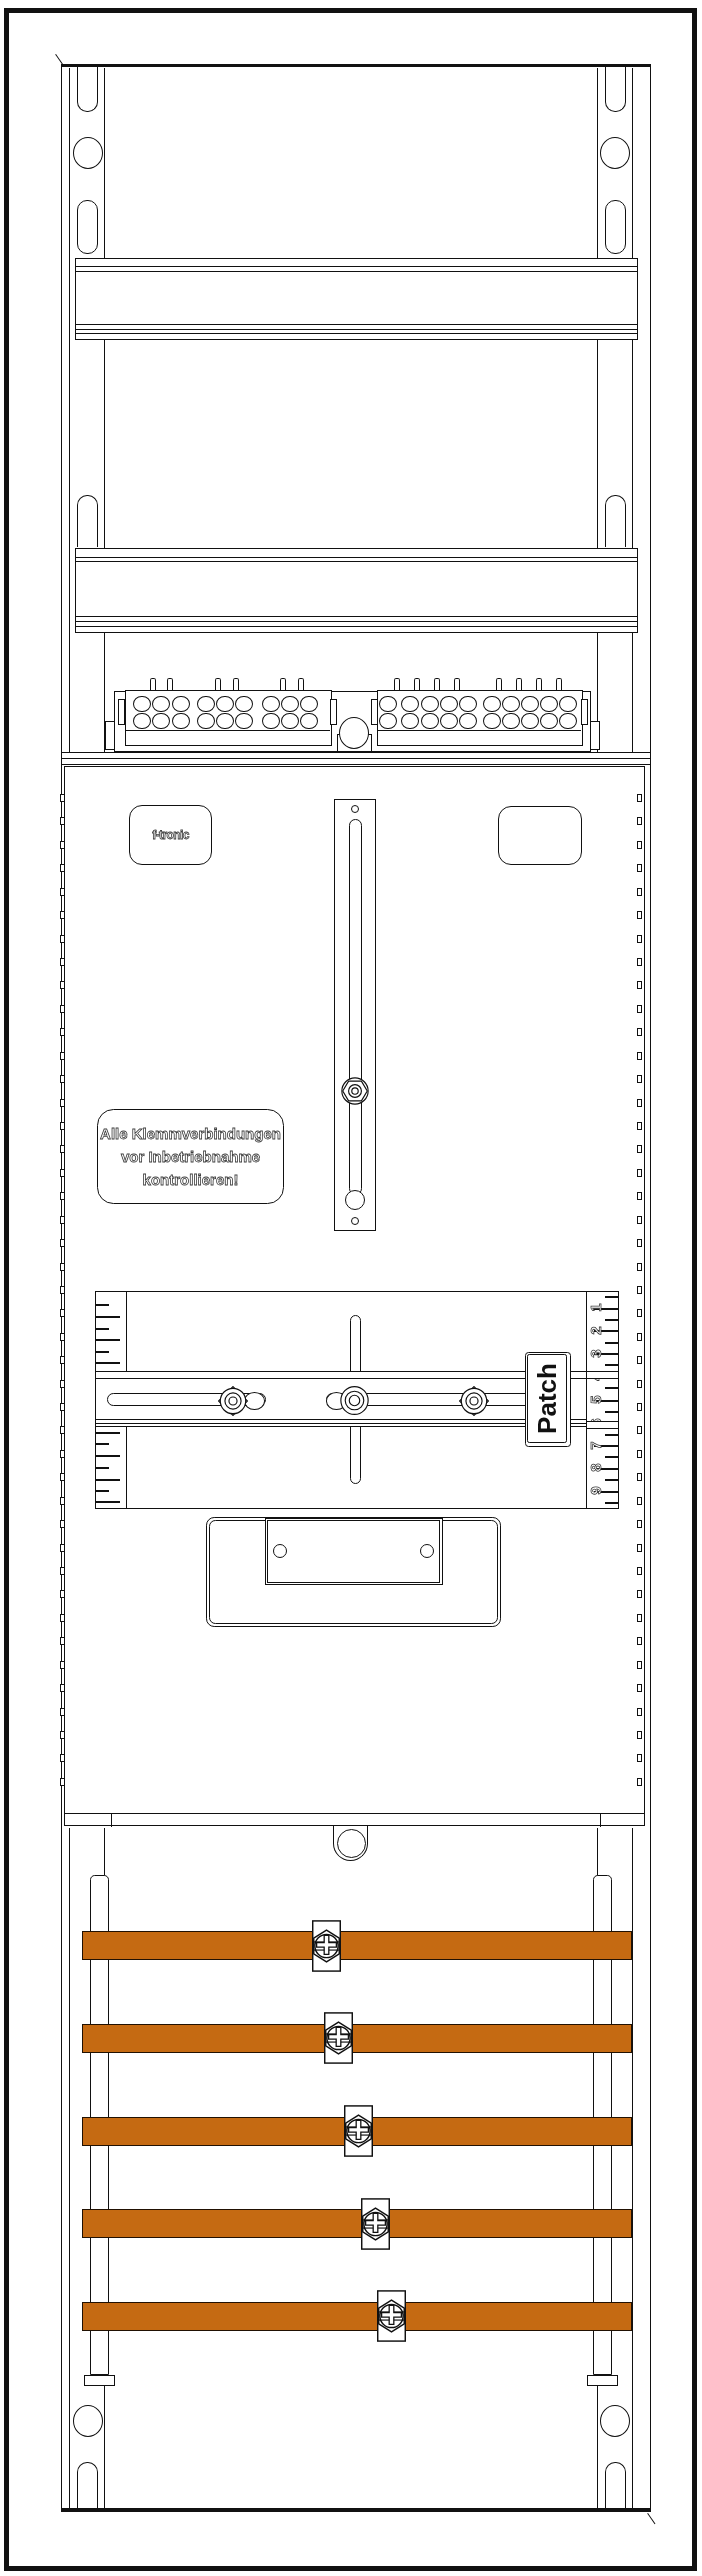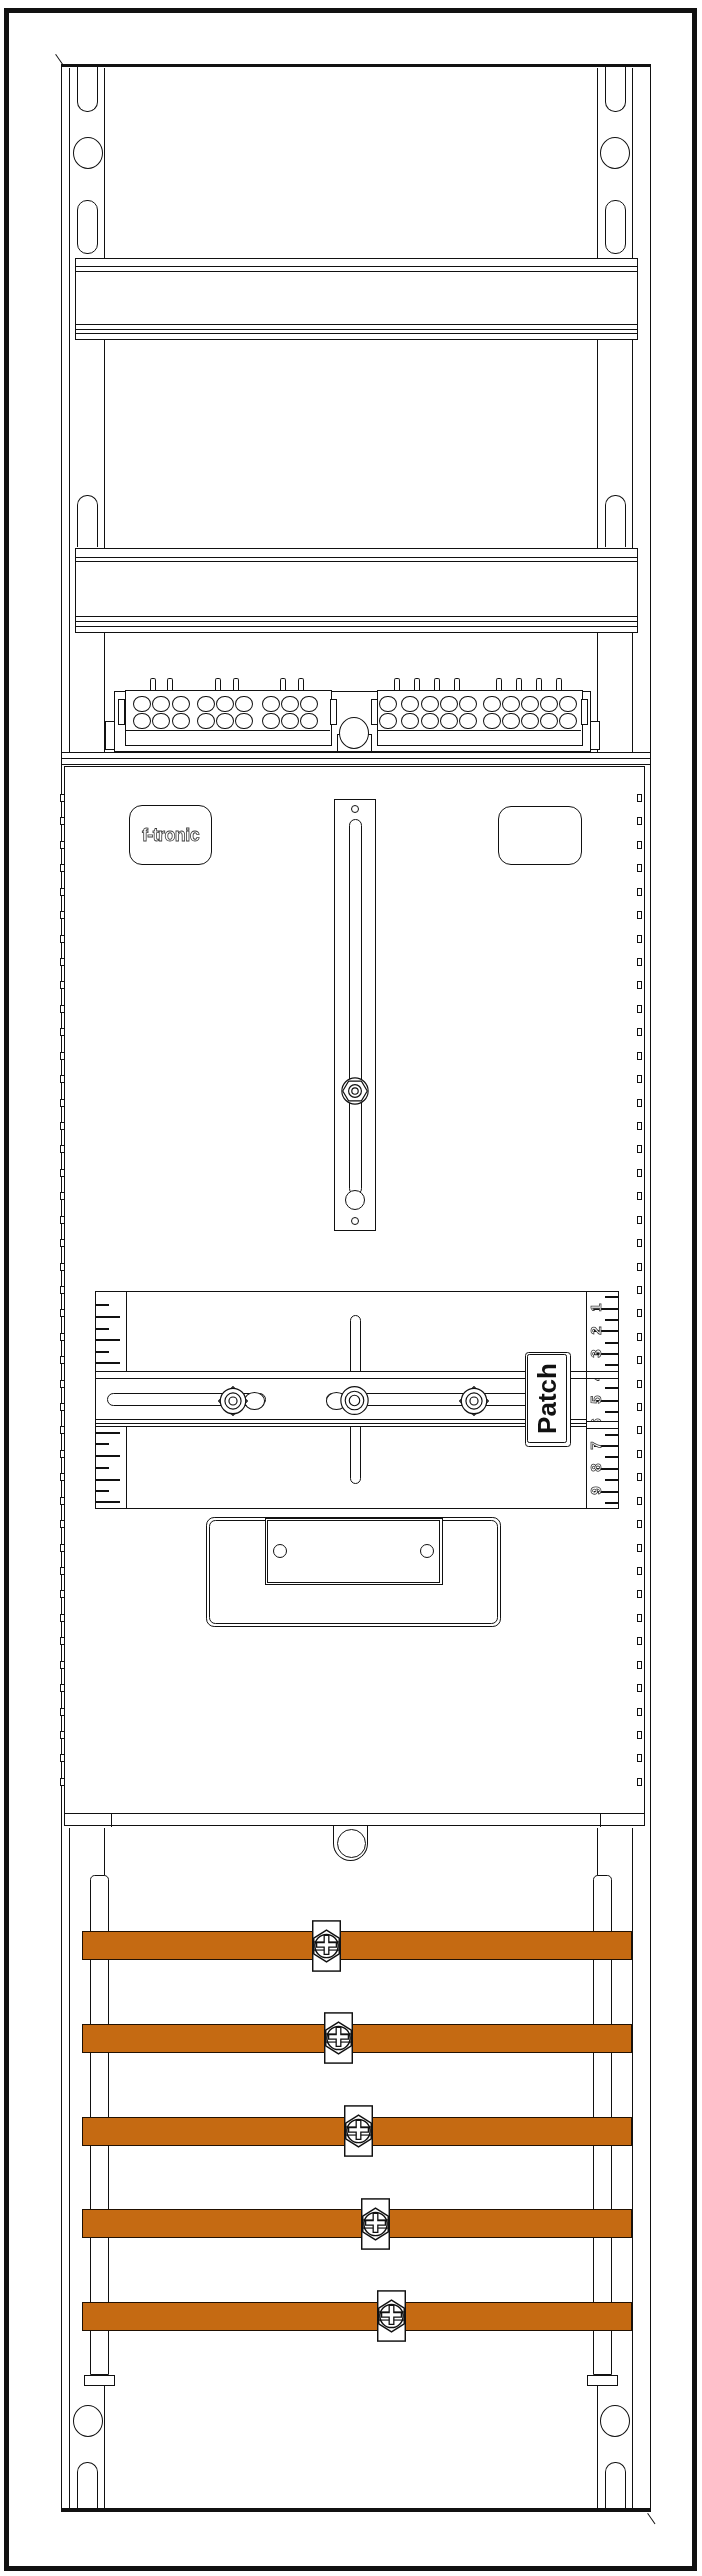--- a/index.html
+++ b/index.html
@@ -219,40 +219,45 @@
       <div class="abs" style="left: 637px; top: 1708px; width: 5.3px; height: 7.6px; border: 0.6px solid rgb(17, 17, 17); background: rgb(255, 255, 255);"></div>
       <div class="abs" style="left: 60px; top: 1731px; width: 5.3px; height: 7.6px; border: 0.6px solid rgb(17, 17, 17); background: rgb(255, 255, 255);"></div>
       <div class="abs" style="left: 637px; top: 1731px; width: 5.3px; height: 7.6px; border: 0.6px solid rgb(17, 17, 17); background: rgb(255, 255, 255);"></div>
       <div class="abs" style="left: 60px; top: 1754px; width: 5.3px; height: 7.6px; border: 0.6px solid rgb(17, 17, 17); background: rgb(255, 255, 255);"></div>
       <div class="abs" style="left: 637px; top: 1754px; width: 5.3px; height: 7.6px; border: 0.6px solid rgb(17, 17, 17); background: rgb(255, 255, 255);"></div>
       <div class="abs" style="left: 60px; top: 1778px; width: 5.3px; height: 7.6px; border: 0.6px solid rgb(17, 17, 17); background: rgb(255, 255, 255);"></div>
       <div class="abs" style="left: 637px; top: 1778px; width: 5.3px; height: 7.6px; border: 0.6px solid rgb(17, 17, 17); background: rgb(255, 255, 255);"></div>
     </div>
 
   <div class="abs ln" style="left:129px;top:805px;width:83px;height:60px;border-radius:13px;display:flex;align-items:center;justify-content:center;">
-    <span class="outline-text" style="font-size:18px;letter-spacing:-0.6px;">f-tronic</span>
+    <span class="outline-text" style="font-size:12px;letter-spacing:-0.6px;">f-tronic</span>
   </div>
 
   <div class="abs ln" style="left:498px;top:806px;width:84px;height:59px;border-radius:13px;"></div>
 
   <div class="abs ln" style="left:334px;top:799px;width:42px;height:432px;"></div>
   <div class="abs ln" style="left:351px;top:805px;width:8.2px;height:8.2px;border-radius:50%;"></div>
   <div class="abs ln" style="left:349px;top:819px;width:13px;height:376px;border-radius:6.4px;"></div>
   <div class="abs lnw" style="left:345px;top:1190px;width:20px;height:20px;border-radius:50%;"></div>
   <div class="abs ln" style="left:351px;top:1217px;width:8.2px;height:8.2px;border-radius:50%;"></div>
 
   <div class="abs" style="left:341px;top:1077px;width:28px;height:28px;">
     <svg width="28" height="28" viewBox="0 0 48 48">
       <circle cx="24" cy="24" r="22.5" fill="#fff" stroke="#111" stroke-width="2"></circle>
       <polygon points="3,24 13,7 35,7 45,24 35,41 13,41" fill="#fff" stroke="#111" stroke-width="2"></polygon>
       <circle cx="24" cy="24" r="11" fill="#fff" stroke="#111" stroke-width="2"></circle>
       <circle cx="24" cy="24" r="5.5" fill="#fff" stroke="#111" stroke-width="2"></circle>
     </svg>
   </div>
 
+  <div class="abs ln" style="left:97px;top:1109px;width:187px;height:95px;border-radius:16.4px;display:flex;flex-direction:column;align-items:center;justify-content:center;">
+    <span class="outline-text" style="font-size:15px;line-height:23px;white-space:nowrap;">Alle Klemmverbindungen</span>
+    <span class="outline-text" style="font-size:15px;line-height:23px;white-space:nowrap;">vor Inbetriebnahme</span>
+    <span class="outline-text" style="font-size:15px;line-height:23px;white-space:nowrap;">kontrollieren!</span>
+  </div>
 
   <div class="abs ln" style="left:95px;top:1291px;width:524px;height:218px;"></div>
   <div class="hline" style="left:126px;top:1291px;width:1.2px;height:218px;"></div>
   <div class="hline" style="left:586px;top:1291px;width:1.2px;height:218px;"></div>
   <div id="ticks-layer">
       <div class="abs" style="left: 96px; top: 1304px; width: 13px; height: 1.8px; background: rgb(17, 17, 17); z-index: 1;"></div>
       <div class="abs" style="left: 96px; top: 1316px; width: 24px; height: 1.8px; background: rgb(17, 17, 17); z-index: 1;"></div>
       <div class="abs" style="left: 96px; top: 1328px; width: 13px; height: 1.8px; background: rgb(17, 17, 17); z-index: 1;"></div>
       <div class="abs" style="left: 96px; top: 1339px; width: 24px; height: 1.8px; background: rgb(17, 17, 17); z-index: 1;"></div>
       <div class="abs" style="left: 96px; top: 1351px; width: 13px; height: 1.8px; background: rgb(17, 17, 17); z-index: 1;"></div>

